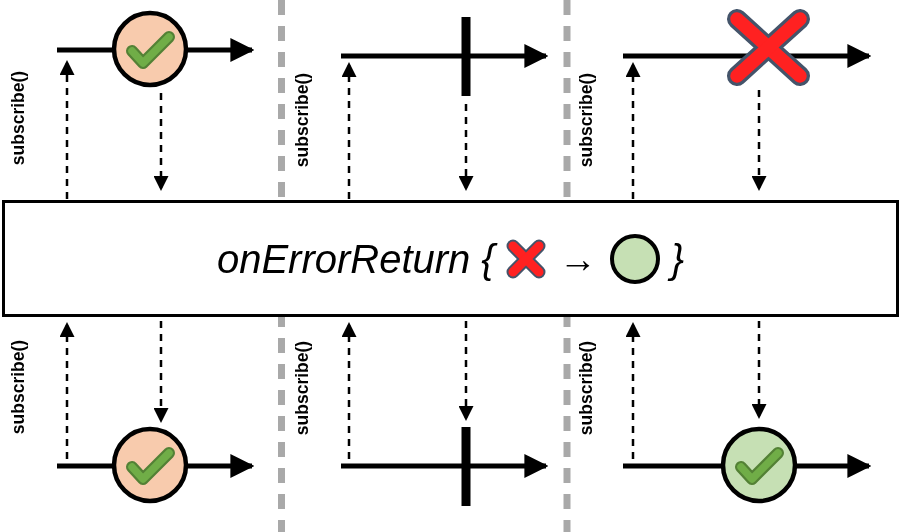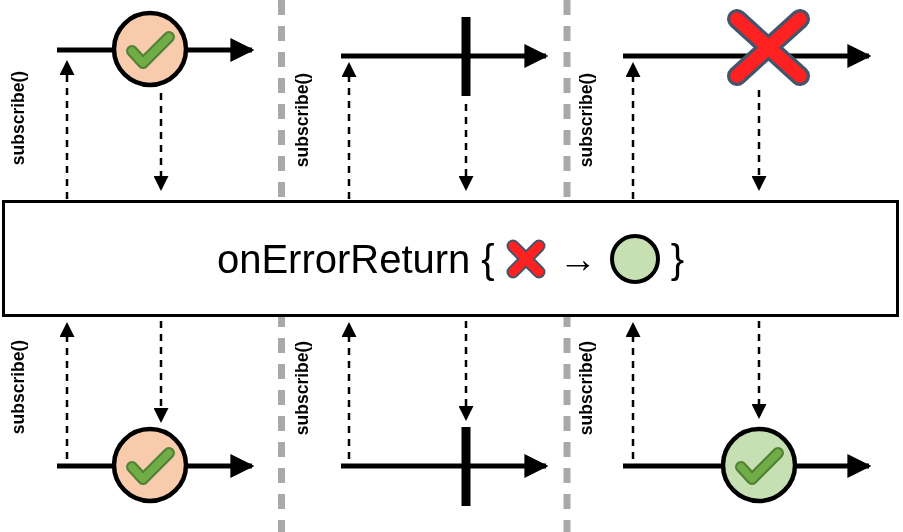--- a/index.html
+++ b/index.html
@@ -30,20 +30,21 @@
     display: flex;
     align-items: center;
     justify-content: center;
     gap: 9px;
   }
   .op-text {
     font-size: 40px;
     color: #000;
     line-height: 1;
     white-space: pre;
+    font-style: italic;
   }
   .op-name { margin-right: 2px; }
   .op-arrow { font-size: 38px; margin: 0 2px; }
   .op-icon { display: block; }
 </style>
 </head>
 <body>
 
 <div class="canvas">
 

